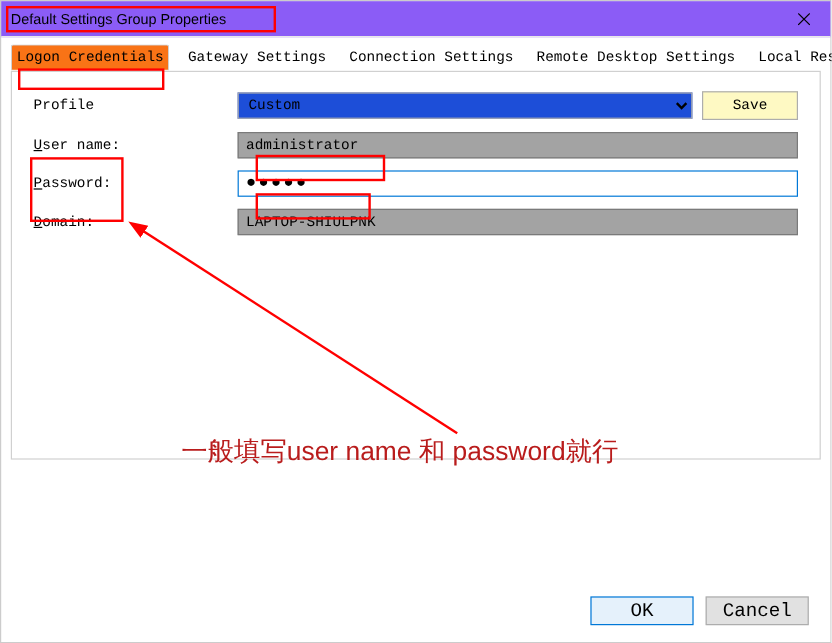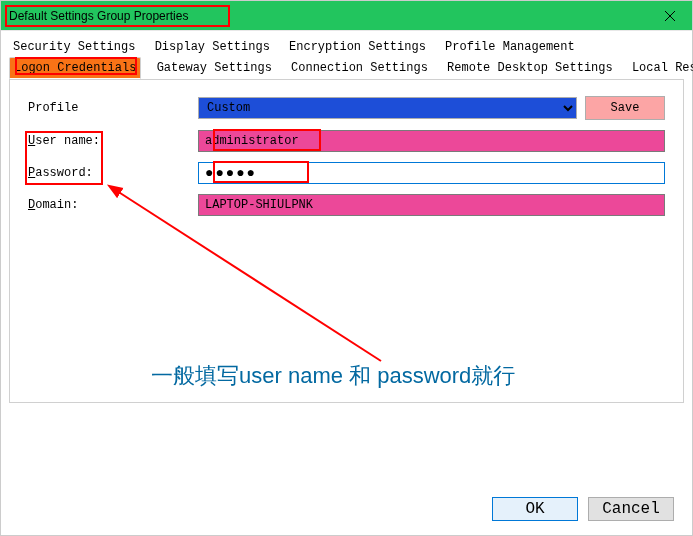--- a/index.html
+++ b/index.html
@@ -16,21 +16,21 @@
     height: 536px;
     background: #fff;
     border: 1px solid #ccc;
   }
   .titlebar {
     position: relative;
     height: 30px;
     display: flex;
     align-items: center;
     padding: 0 8px;
-    background: #22c55e;
+    background: #8b5cf6;
     border-bottom: 1px solid #e8e8e8;
   }
   .titlebar .title { font-family: "Segoe UI", sans-serif; font-size: 12px; }
   .titlebar .close {
     position: absolute;
     right: 0; top: 0;
     width: 45px; height: 30px;
     display: flex; align-items: center; justify-content: center;
     font-family: "Segoe UI", sans-serif; font-size: 13px;
     cursor: pointer;
@@ -72,33 +72,33 @@
     flex: 1;
     height: 22px;
     font-family: inherit;
     font-size: 12px;
     background: #1d4ed8;
     border: 1px solid #adadad;
     padding: 0 4px;
   }
   .save-btn {
     width: 80px; height: 24px;
-    background: #fca5a5;
+    background: #fef9c3;
     border: 1px solid #adadad;
     font-family: inherit; font-size: 12px;
     cursor: pointer;
   }
   input.text-field {
     width: 100%;
     height: 22px;
     padding: 2px 6px;
     font-family: inherit;
     font-size: 12px;
     border: 1px solid #7a7a7a;
-    background: #ec4899;
+    background: #a3a3a3;
   }
   .pw-display {
     width: 100%;
     height: 22px;
     padding: 2px 6px;
     border: 1px solid #0078d7;
     background: #fff;
     font-size: 14px;
     letter-spacing: 2px;
     line-height: 16px;
@@ -124,21 +124,21 @@
   .mnemonic { text-decoration: underline; }
 
   
   .anno-box {
     position: absolute;
     border: 2px solid #ff0000;
     pointer-events: none;
   }
   .anno-text {
     position: absolute;
-    color: #0369a1;
+    color: #b91c1c;
     font-family: "Microsoft YaHei","SimSun",sans-serif;
     font-size: 22px;
     pointer-events: none;
   }
   svg.anno-arrow {
     position: absolute;
     top: 0; left: 0;
     width: 693px; height: 536px;
     pointer-events: none;
   }
@@ -152,26 +152,20 @@
     <span class="title">Default Settings Group Properties</span>
     <div class="close">
       <svg width="10" height="10" viewBox="0 0 10 10">
         <line x1="0" y1="0" x2="10" y2="10" stroke="#000" stroke-width="1"></line>
         <line x1="10" y1="0" x2="0" y2="10" stroke="#000" stroke-width="1"></line>
       </svg>
     </div>
   </div>
 
   <div class="tabs">
-    <div class="tab-row">
-      <span class="tab">Security Settings</span>
-      <span class="tab">Display Settings</span>
-      <span class="tab">Encryption Settings</span>
-      <span class="tab">Profile Management</span>
-    </div>
     <div class="tab-row">
       <span class="tab active">Logon Credentials</span>
       <span class="tab">Gateway Settings</span>
       <span class="tab">Connection Settings</span>
       <span class="tab">Remote Desktop Settings</span>
       <span class="tab">Local Resources</span>
     </div>
   </div>
 
   <div class="tabpanel">

